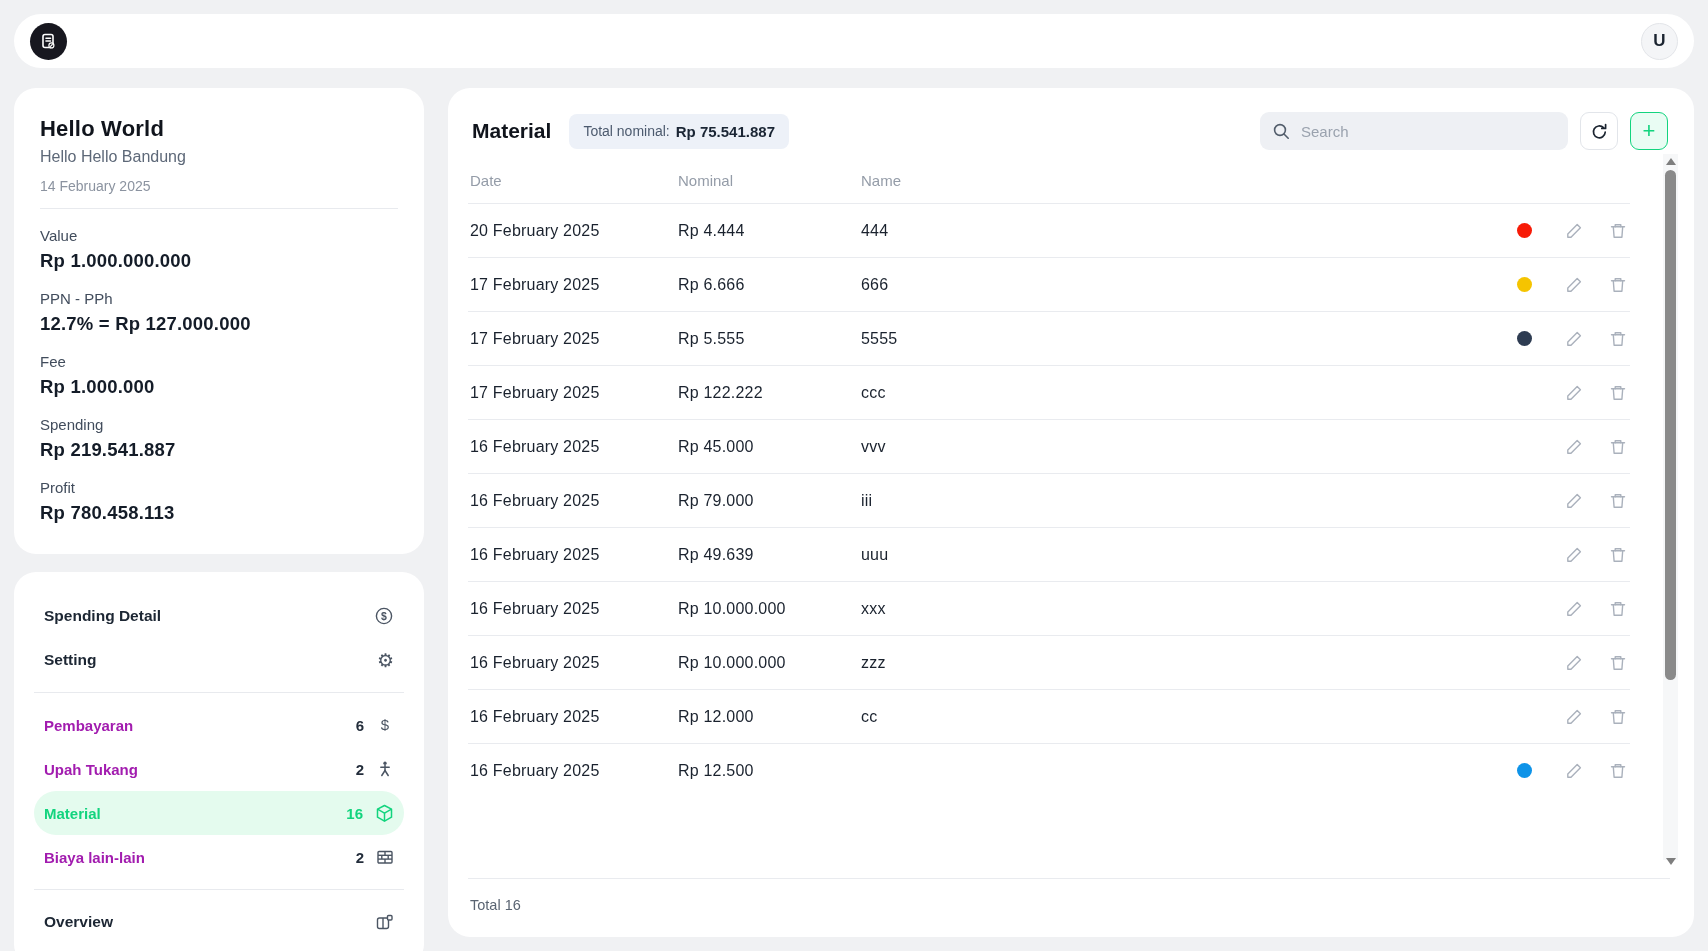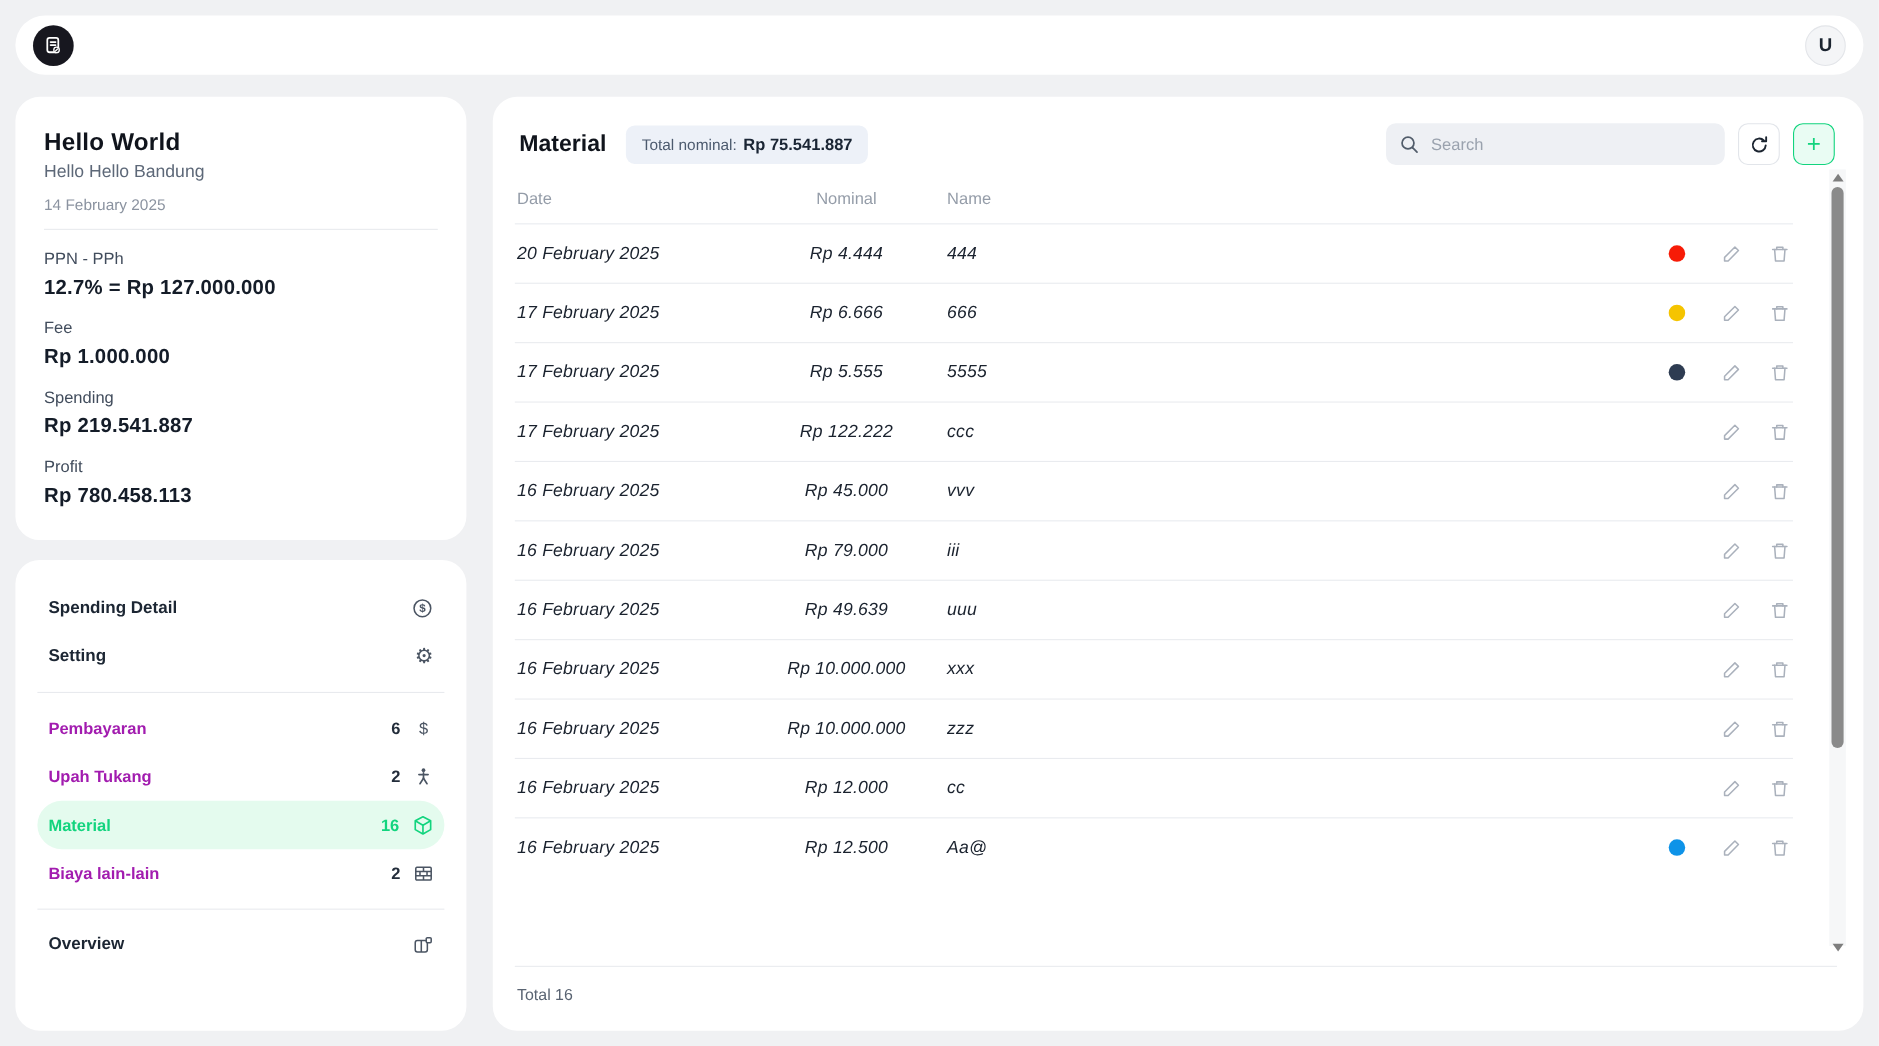--- a/index.html
+++ b/index.html
@@ -90,23 +90,23 @@
     background:var(--accent-bg2,#e9fcf3); border:1.5px solid var(--accent,#12d47e);
     color:var(--accent,#12d47e); font-size:22px; font-weight:400; line-height:1;
   }
 
   
   .table-wrap { flex:1; margin:16px 24px 0 20px; position:relative; padding-right:40px; }
   .thead { display:flex; padding:6px 0 14px 0; }
   .thead > div { font-size:15px; color:#949ca8; }
   .trow { display:flex; align-items:center; height:54px; border-top:1px solid #e9ebef; }
   .c-date   { width:210px; padding-left:2px; }
-  .c-nominal{ width:183px;text-align:center; }
+  .c-nominal{ width:183px; }
   .c-name   { flex:1; }
-  .trow > div { font-size:16px; color:#1a222e; letter-spacing:.2px;font-style:italic; }
+  .trow > div { font-size:16px; color:#1a222e; letter-spacing:.2px; }
   .c-actions { display:flex; align-items:center; gap:24px; margin-left:auto; padding-right:2px; }
   .dot { width:15px; height:15px; border-radius:50%; display:inline-block; margin-right:8px; }
   .icon-btn { background:none; border:none; cursor:pointer; color:#aab1bc; padding:0; }
 
   
   .vscroll {
     position:absolute; right:16px; top:66px; width:15px; height:706px;
     background:#f6f7f8;
   }
   .vs-arrow { position:absolute; left:0; width:100%; height:14px; display:flex; align-items:center; justify-content:center; cursor:pointer; }
@@ -159,20 +159,24 @@
 
 <div class="layout">
 
   <aside>
 
     <section class="card summary">
       <h1>Hello World</h1>
       <div class="subtitle">Hello Hello Bandung</div>
       <div class="proj-date">14 February 2025</div>
       <hr>
+      <div class="stat">
+        <div class="lbl">Value</div>
+        <div class="val">Rp 1.000.000.000</div>
+      </div>
       <div class="stat">
         <div class="lbl">PPN - PPh</div>
         <div class="val">12.7% = Rp 127.000.000</div>
       </div>
       <div class="stat">
         <div class="lbl">Fee</div>
         <div class="val">Rp 1.000.000</div>
       </div>
       <div class="stat">
         <div class="lbl">Spending</div>
@@ -558,21 +562,20 @@
             <path d="M5.3 5.8 l.8 10.4 h7.8 l.8-10.4"></path>
           </svg>
         </span>
       </button>
     </div>
   </div>
 
   <div class="trow">
     <div class="c-date">16 February 2025</div>
     <div class="c-nominal">Rp 12.500</div>
-    <div class="c-name">Aa@</div>
     <div class="c-actions">
       <span class="dot" style="background: rgb(14, 147, 232);"></span>
       <button class="icon-btn">
         <span>
           <svg width="20" height="20" viewBox="0 0 20 20" fill="none" stroke="currentColor" stroke-width="1.4" stroke-linejoin="round">
             <path d="M13.2 3.6 l3.2 3.2 L7 16.2 H3.8 v-3.2 Z"></path>
           </svg>
         </span>
       </button>
       <button class="icon-btn">

